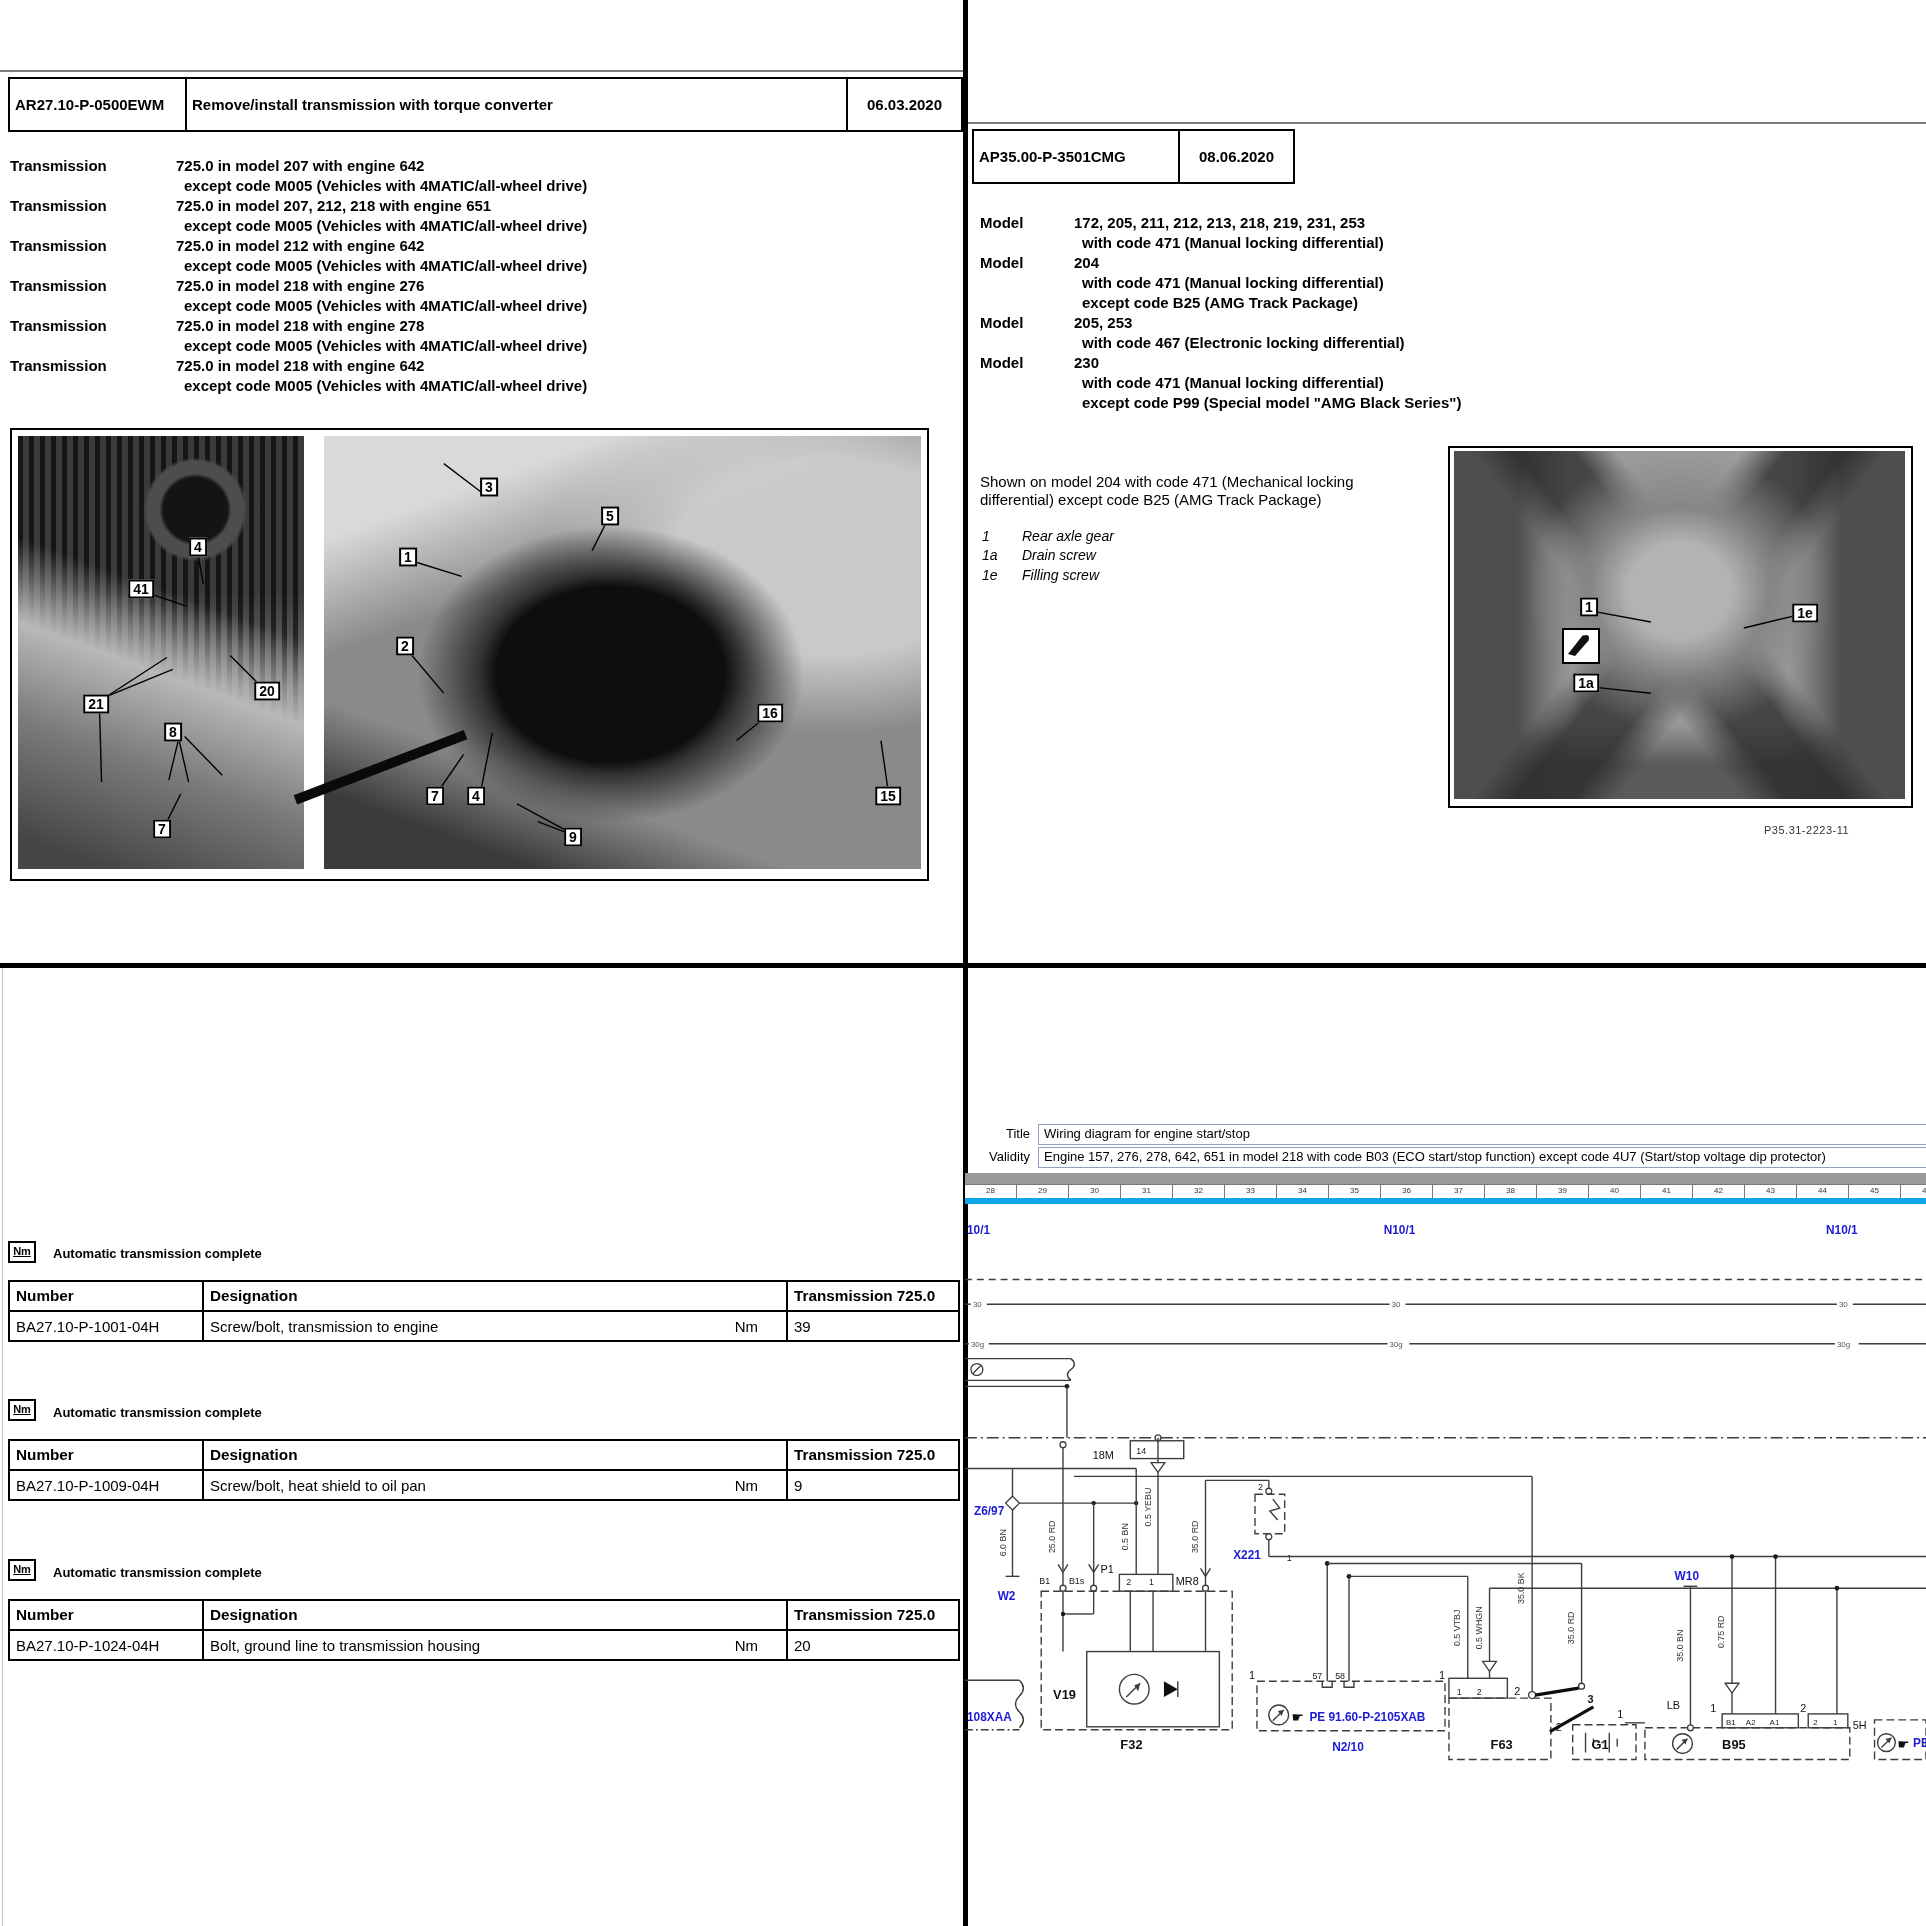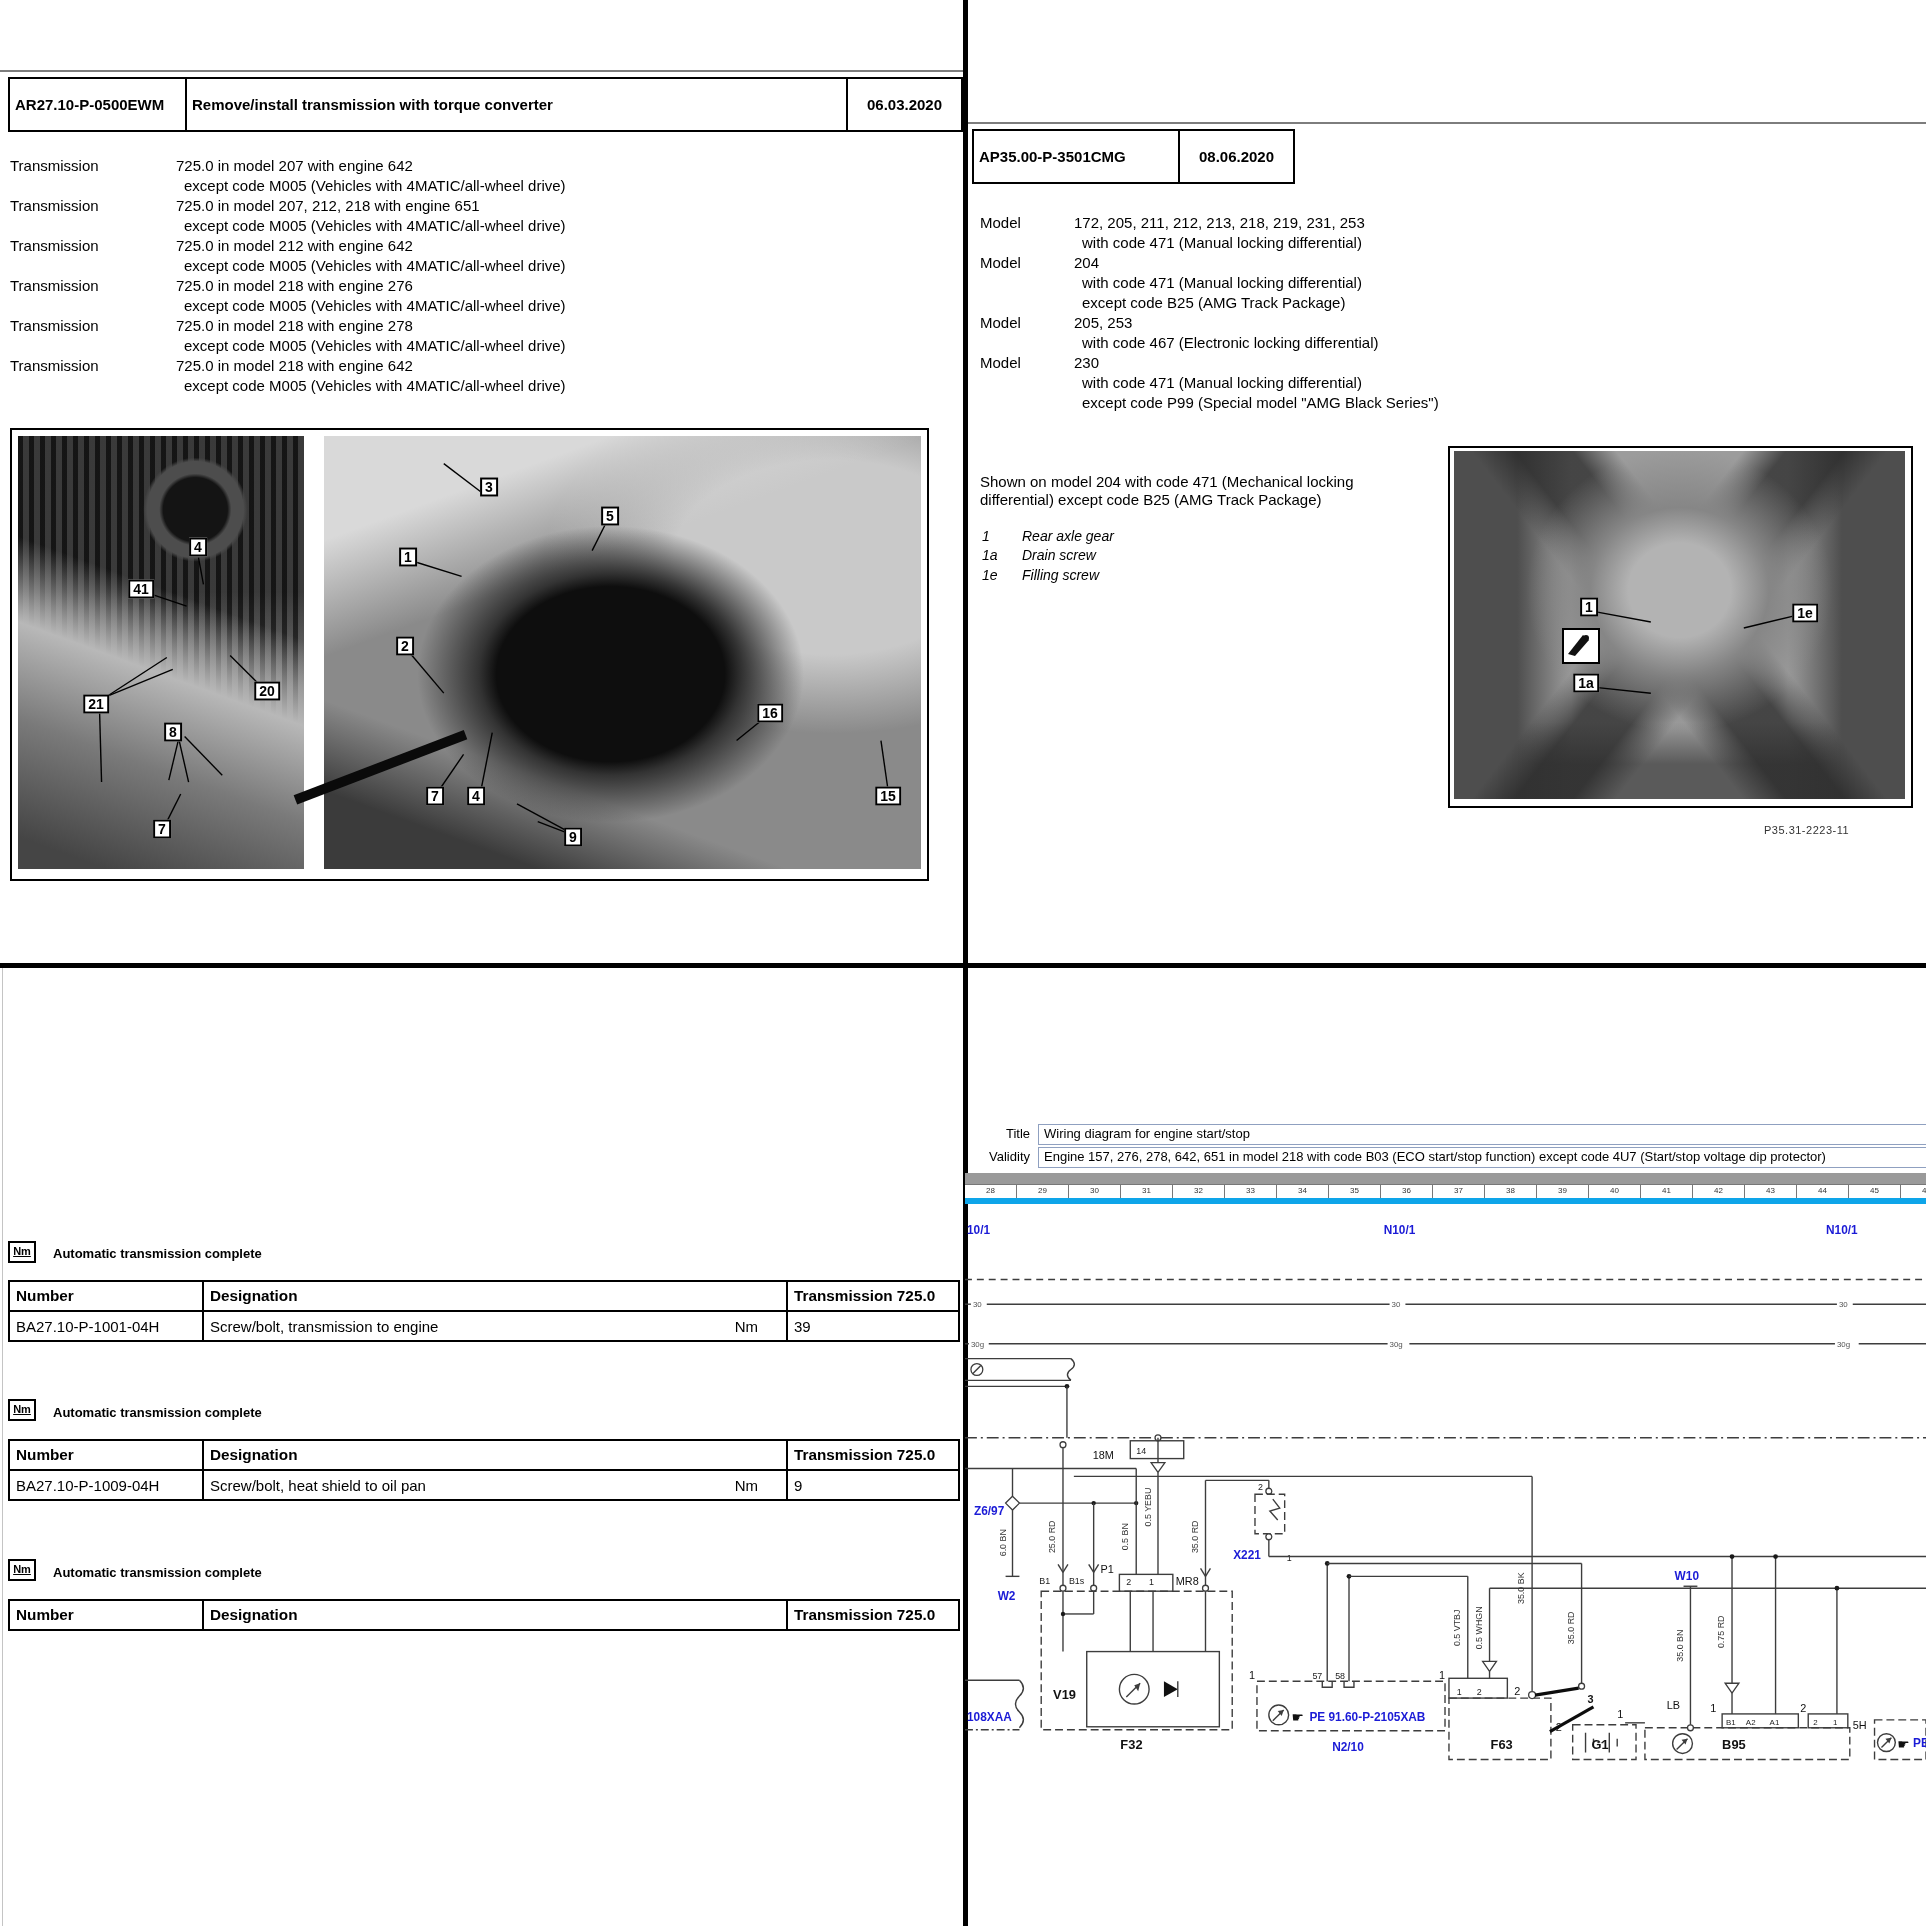--- a/index.html
+++ b/index.html
@@ -9,21 +9,21 @@
   
   .vdiv{position:absolute;left:963px;top:0;width:5px;height:1927px;background:#000}
   .hdiv{position:absolute;left:0;top:963px;width:1927px;height:5px;background:#000}
   .pagerule{position:absolute;height:2px;background:#7d7d7d}
   
   .dochdr{position:absolute;display:flex;border:2px solid #000;background:#fff;
           font-weight:bold;font-size:15px;line-height:21px;white-space:nowrap}
   .dochdr>div{border-right:2px solid #000;padding:15px 5px;overflow:hidden}
   .dochdr>div:last-child{border-right:none;text-align:center}
   
-  .lines{position:absolute;font-size:15px;font-weight:normal}
+  .lines{position:absolute;font-size:15px;font-weight:bold}
   .lines .row{display:flex;height:20px;line-height:20px;white-space:pre}
   .lines .lab{flex:none}
   .tl .lab{width:166px}
   .tr .lab{width:94px}
   .lines .ind{padding-left:8px}
   .shown{position:absolute;font-size:15px;font-weight:normal;line-height:18.3px;white-space:nowrap}
   .legend{position:absolute;font-size:14px;font-style:italic;line-height:19.3px}
   .legend .lrow{display:flex}
   .legend .lk{width:40px;flex:none}
   
@@ -289,20 +289,30 @@
         <col style="width:194px">
         <col style="width:584px">
         <col style="width:172px">
       </colgroup>
     <tbody>
         <tr>
       <th>Number</th>
       <th>Designation</th>
       <th>Transmission 725.0</th>
     </tr>
+    <tr>
+      <td class="numcell">BA27.10-P-1024-04H</td>
+      <td>
+            <div class="descell">
+              <span>Bolt, ground line to transmission housing</span>
+              <span class="unit">Nm</span>
+            </div>
+          </td>
+      <td>20</td>
+    </tr>
   </tbody>
     </table>
 
   <div class="fieldlab" style="left:965px;top:1124px">Title</div>
   <div class="fieldbox" style="left:1038px;top:1124px;width:883px">Wiring diagram for engine start/stop</div>
   <div class="fieldlab" style="left:965px;top:1147px">Validity</div>
   <div class="fieldbox" style="left:1038px;top:1147px;width:883px">Engine 157, 276, 278, 642, 651 in model 218 with code B03 (ECO start/stop function) except code 4U7 (Start/stop voltage dip protector)</div>
   <div class="graybar" style="left:965px;top:1173px;width:961px;height:11px"></div>
   <div class="ruler" style="left:965px;top:1184px;width:961px;height:13px">
     <span class="rcell">28</span>

